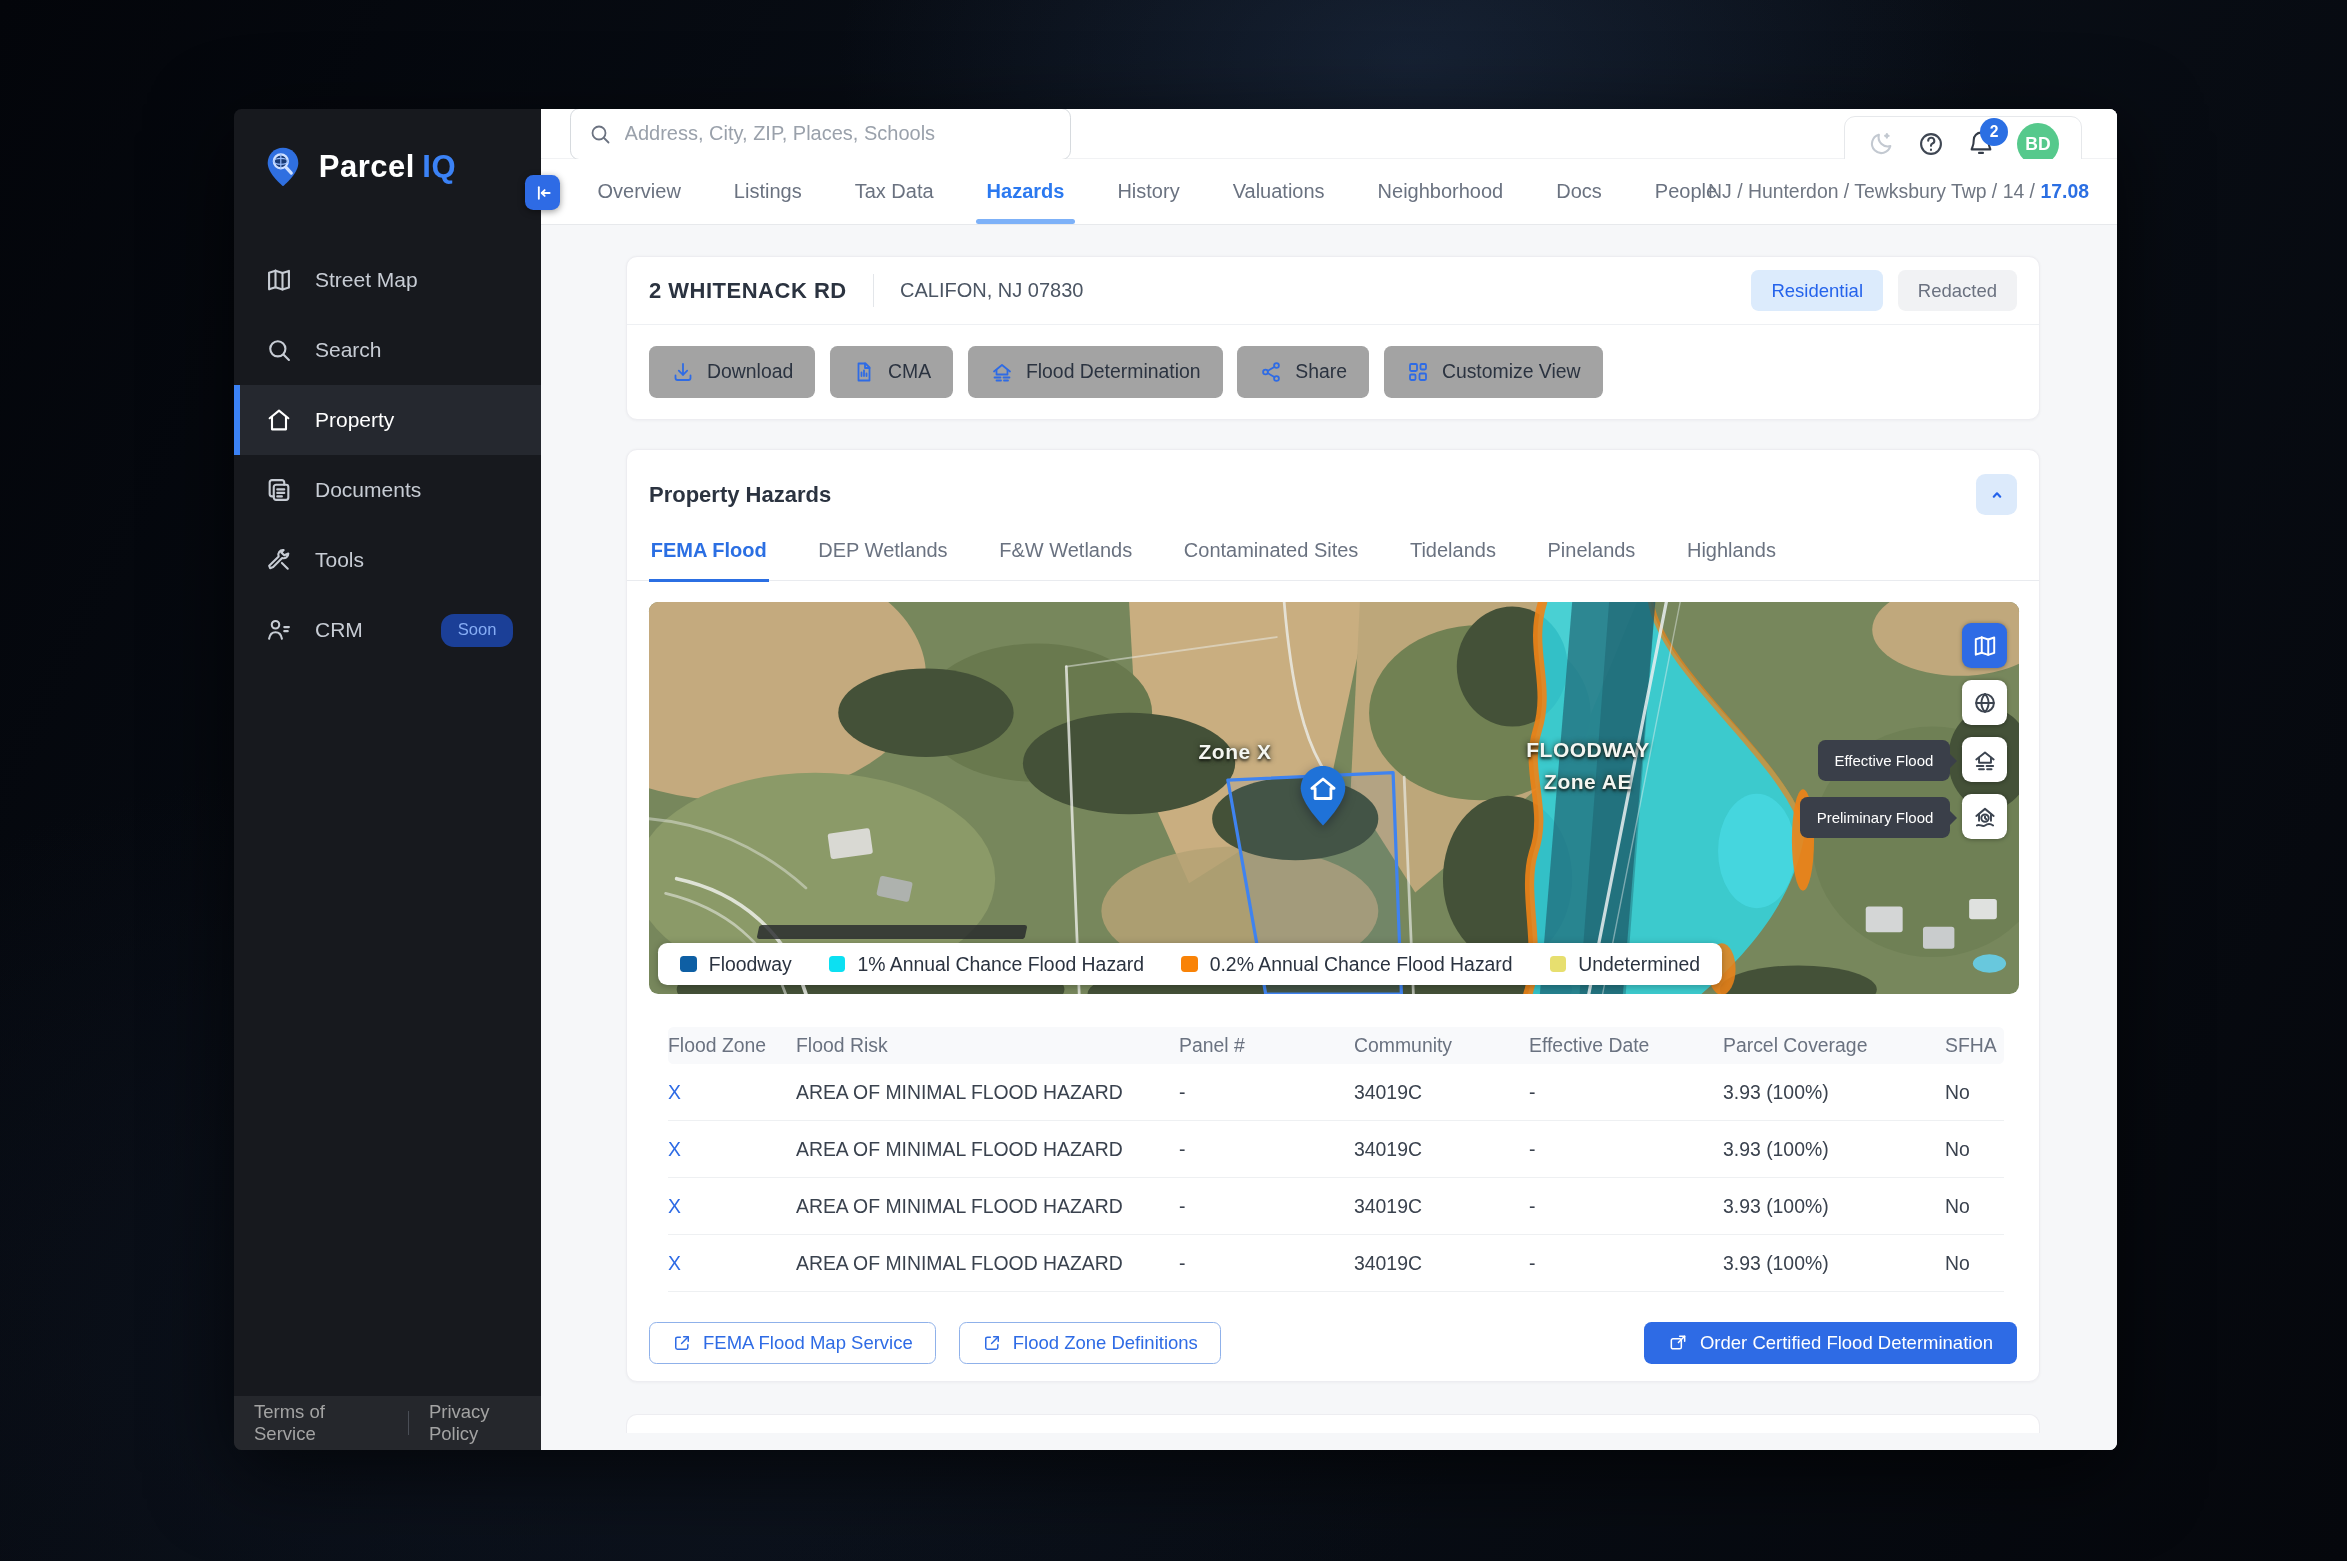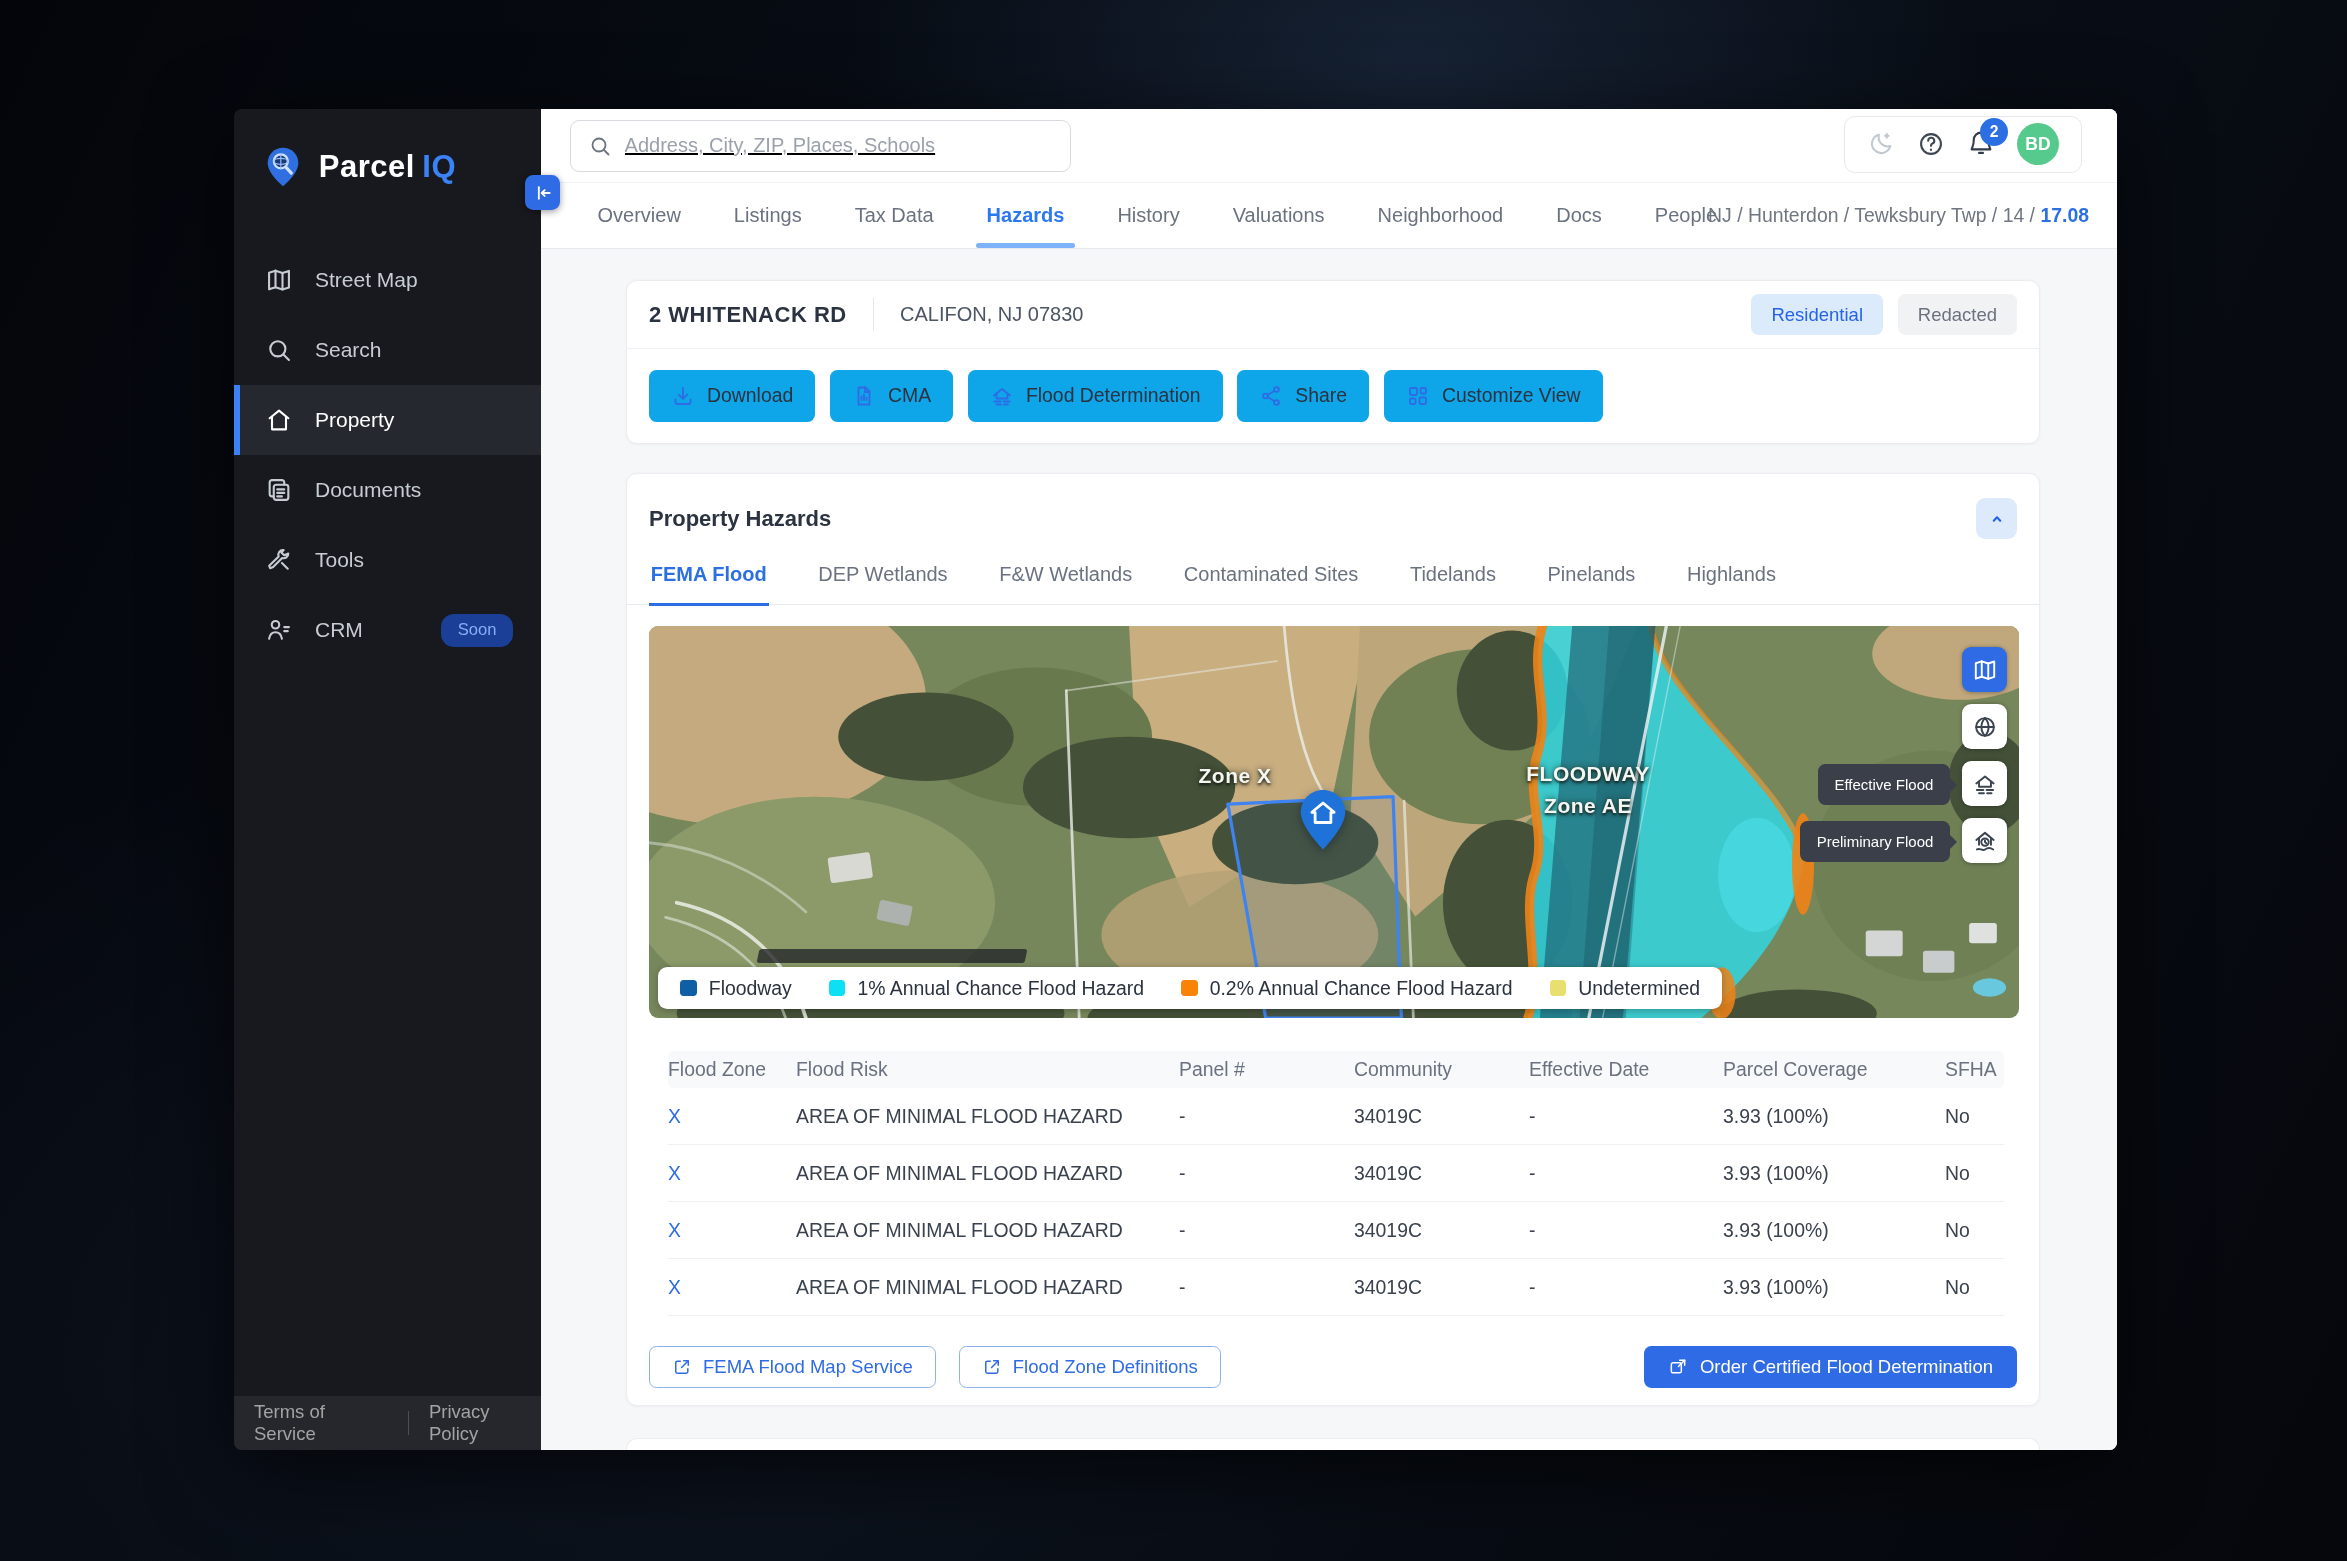--- a/index.html
+++ b/index.html
@@ -36,22 +36,22 @@
                     display:flex; align-items:center; padding-left:20px; gap:20px;
                     color:#a3a3a3; font-size:18.5px; }
   .sf-divider { width:0.9px; height:24px; background:#4a4e56; }
   .collapse-btn { position:absolute; left:291px; top:66px; width:35px; height:35px; z-index:30;
                   background:#2e6be5; border-radius:8.3px; display:flex; align-items:center;
                   justify-content:center; box-shadow:0 1.8px 7.4px rgba(0,0,0,.4); cursor:pointer; }
   .collapse-btn svg { width:20px; height:20px; stroke:#fff; }
   
   .main { flex:1; display:flex; flex-direction:column; background:#fff;
           border-radius:0 7.4px 7.4px 0; overflow:hidden; position:relative; }
-  .topbar { height:74px; background:#fff; position:relative; flex:none;
-            display:flex; align-items:center; border-bottom:0.9px solid #f1f2f4;text-decoration:underline; }
+  .topbar { height:50px; background:#fff; position:relative; flex:none;
+            display:flex; align-items:center; border-bottom:0.9px solid #f1f2f4; }
   .search-box { margin-left:29px; width:501px; height:52px; border:1.4px solid #d6dade;
                 border-radius:9.2px; display:flex; align-items:center; gap:13px;
                 padding:0 16.6px; background:#fff; }
   .search-box svg { width:24px; height:24px; stroke:#6b7280; flex:none; }
   .search-box input { border:none; outline:none; flex:1; font-size:20px; color:#374151;
                       font-family:"Liberation Sans",sans-serif; background:transparent; }
   .search-box input::placeholder { color:#9aa1ab; }
   .top-controls { position:absolute; right:35px; top:6.5px; width:238px; height:57px;
                   border:1.4px solid #e6e8eb; border-radius:11px; display:flex;
                   align-items:center; justify-content:space-evenly; background:#fff; }
@@ -84,21 +84,21 @@
   .ph-address { font-size:22px; font-weight:bold; color:#2b3340; letter-spacing:0.5px; }
   .ph-vdiv { width:1.4px; height:33px; background:#e3e6ea; margin:0 26px; }
   .ph-city { font-size:20px; color:#4b5563; }
   .ph-badges { margin-left:auto; display:flex; gap:14.8px; }
   .badge { font-size:18.5px; padding:9.2px 20px; border-radius:7.4px; }
   .badge.blue { background:#dcebfc; color:#2563eb; }
   .badge.gray { background:#f1f2f4; color:#6b7280; }
   .ph-hdiv { height:0.9px; background:#eef0f3; }
   .ph-row2 { height:94px; display:flex; align-items:center; gap:14.8px; padding:0 22px; }
   .act-btn { height:52px; display:flex; align-items:center; gap:12px; padding:0 22px;
-             background:#0ea5e9; border:none; border-radius:7.4px; font-size:19.4px; color:#2b3340;
+             background:#a3a3a3; border:none; border-radius:7.4px; font-size:19.4px; color:#2b3340;
              font-family:"Liberation Sans",sans-serif; cursor:pointer; }
   .act-btn svg { width:24px; height:24px; stroke:#2e6be5; }
   
   .hz-card { margin-top:29.5px; height:933px; padding-top:24px; position:relative; }
   .hz-head { display:flex; align-items:center; justify-content:space-between; padding:0 22px; }
   .hz-title { font-size:22px; font-weight:bold; color:#2b3340; }
   .hz-collapse { width:41px; height:41px; background:#dceafb; border:none; border-radius:9.2px;
                  display:flex; align-items:center; justify-content:center; cursor:pointer; }
   .hz-collapse svg { width:22px; height:22px; stroke:#2563eb; }
   .subtabs { margin-top:13px; padding:0 22px; display:flex; gap:48px;

